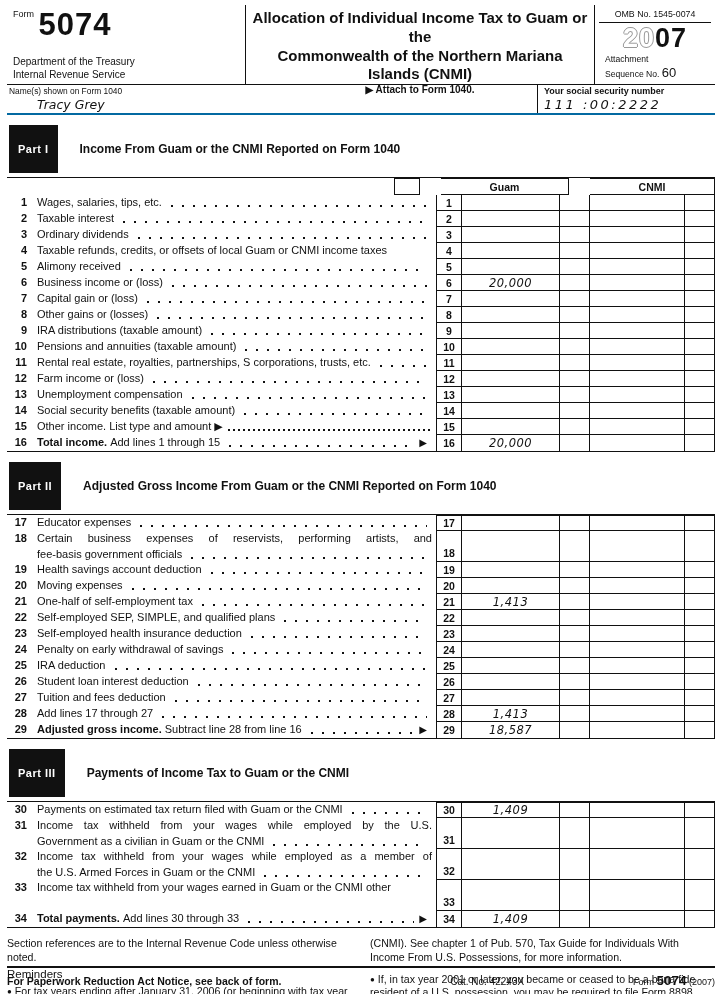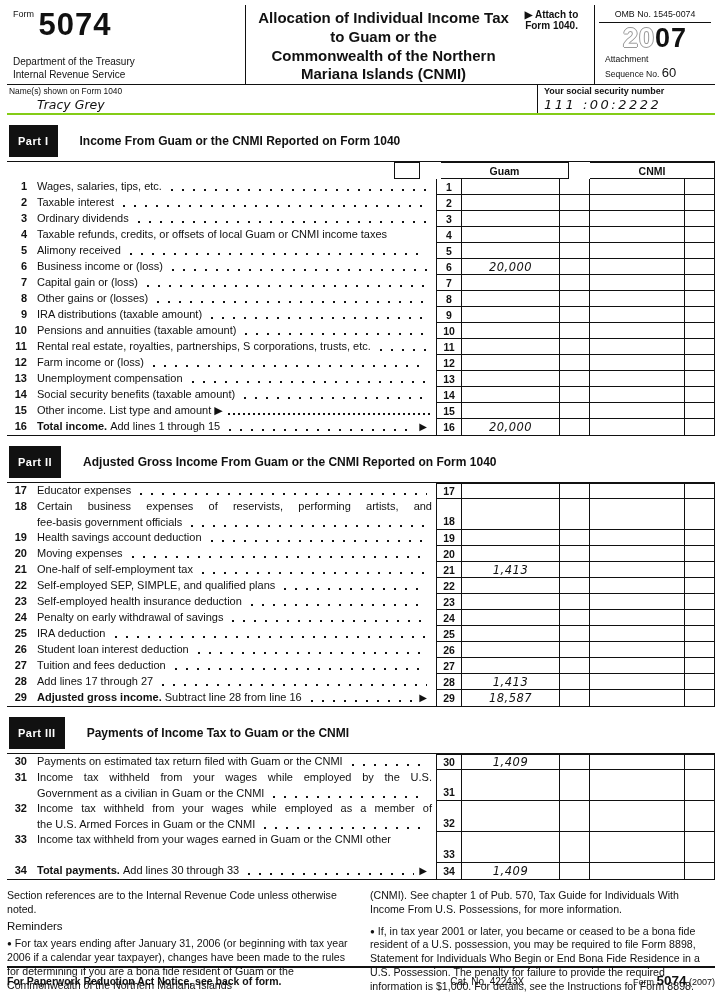--- a/index.html
+++ b/index.html
@@ -9,41 +9,41 @@
     font-family:"Liberation Sans",sans-serif;
     padding:5px 7px 0 7px;overflow:hidden;position:relative;
   }
   
   .hdr{display:flex;border-bottom:1px solid #111;height:80px;}
   .hdr-left{width:238px;display:flex;flex-direction:column;justify-content:space-between;padding:2px 4px 3px 6px;}
   .formline{white-space:nowrap;}
   .form-word{font-size:9px;vertical-align:18px;}
   .form-num{font-size:31px;font-weight:bold;letter-spacing:1px;}
   .dept{font-size:10px;line-height:1.25;}
-  .hdr-mid{flex:1;border-left:1.5px solid #111;border-right:1.5px solid #111;display:flex;flex-direction:row;justify-content:space-between;padding:4px 6px 5px;text-align:center;}
+  .hdr-mid{flex:1;border-left:1.5px solid #111;border-right:1.5px solid #111;display:flex;flex-direction:column;justify-content:space-between;padding:4px 6px 5px;text-align:center;}
   .title{font-size:15px;font-weight:bold;line-height:1.25;}
   .attach{font-size:10px;font-weight:bold;}
   .hdr-right{width:120px;padding:2px 4px;text-align:center;}
   .omb{font-size:8.8px;border-bottom:1px solid #111;padding:2px 0 3px;}
   .yearline{font-size:27px;line-height:1.1;margin-top:1px;letter-spacing:1px;}
   .yr20{color:#fff;text-shadow:-1px 0 #999,1px 0 #999,0 -1px #999,0 1px #999;font-weight:bold;}
   .yr07{font-weight:bold;}
   .attseq{font-size:8.6px;text-align:left;padding-left:6px;line-height:1.3;}
   .seq-no{font-size:13px;}
   
-  .idrow{display:flex;border-bottom:2px solid #84cc16;height:30px;}
+  .idrow{display:flex;border-bottom:2px solid #0369a1;height:30px;}
   .id-left{flex:1;padding:1px 4px 0 2px;}
   .id-label{font-size:8.4px;}
   .id-name{font-family:"DejaVu Sans",sans-serif;font-style:italic;font-size:12.5px;margin-left:28px;margin-top:1px;}
   .id-right{width:178px;border-left:1px solid #111;padding:1px 4px 0 6px;}
   .ssn-label{font-size:9px;font-weight:bold;}
   .ssn-val{font-family:"DejaVu Sans",sans-serif;font-style:italic;font-size:13px;letter-spacing:2.5px;margin-top:1px;}
   
   .partbar{display:flex;align-items:center;border-bottom:1.6px solid #111;padding:4px 0 4px 2px;margin-top:6px;}
-  .badge{background:#111;color:#fff;font-weight:bold;font-size:11px;padding:10px 9px;letter-spacing:.5px;}
+  .badge{background:#111;color:#fff;font-weight:bold;font-size:11px;padding:18px 9px;letter-spacing:.5px;}
   .ptitle{font-weight:bold;font-size:12px;margin-left:22px;}
   
   .colhdr{display:flex;height:17px;font-size:10.5px;font-weight:bold;gap:21px;}
   .chspace{flex:1;}
   .chnum{width:26px;border:1px solid #111;border-bottom:1px solid #111;}
   .ch{display:flex;align-items:center;justify-content:center;border-top:1px solid #111;border-bottom:1px solid #111;border-right:1px solid #111;}
   .guamw{width:128px;}
   .cnmiw{width:125px;}
   .rows{}
   .rows.part-end{border-bottom:1.8px solid #111;}

